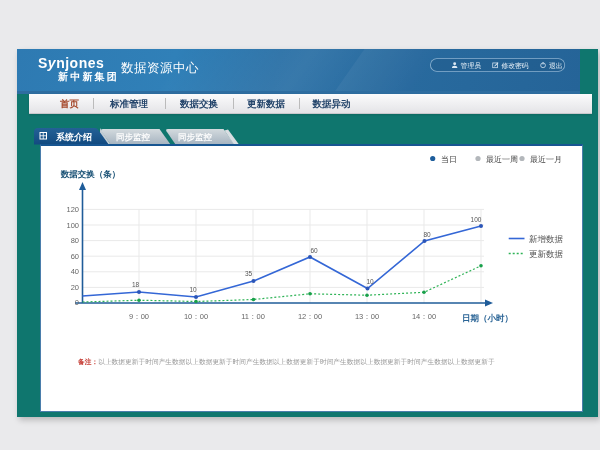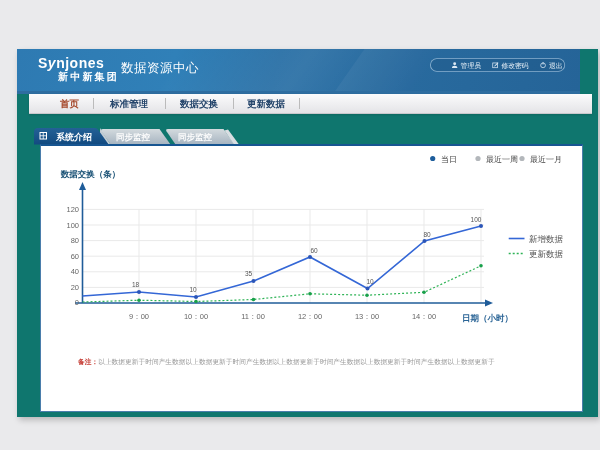--- a/index.html
+++ b/index.html
@@ -74,20 +74,21 @@
   <div class="strip"></div>
   <div class="nav">
     <a style="left:13px;width:55px;color:#a5492c;">首页</a>
     <div class="sep" style="left:64px;"></div>
     <a style="left:64px;width:72px;">标准管理</a>
     <div class="sep" style="left:136px;"></div>
     <a style="left:136px;width:68px;">数据交换</a>
     <div class="sep" style="left:204px;"></div>
     <a style="left:204px;width:66px;">更新数据</a>
     <div class="sep" style="left:270px;"></div>
+    <a style="left:270px;width:65px;">数据异动</a>
   </div>
   <div class="tabs">
     <svg width="260" height="18" viewBox="0 0 260 18">
       <defs>
         <linearGradient id="gAct" x1="0" y1="0" x2="0" y2="1">
           <stop offset="0" stop-color="#236196"></stop>
             <stop offset="1" stop-color="#124a80"></stop>
         </linearGradient>
         <linearGradient id="gIna" x1="0" y1="0" x2="0" y2="1">
           <stop offset="0" stop-color="#d3dade"></stop>

